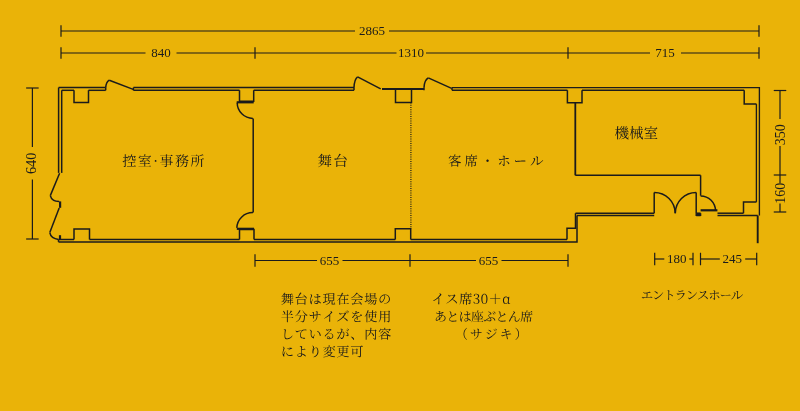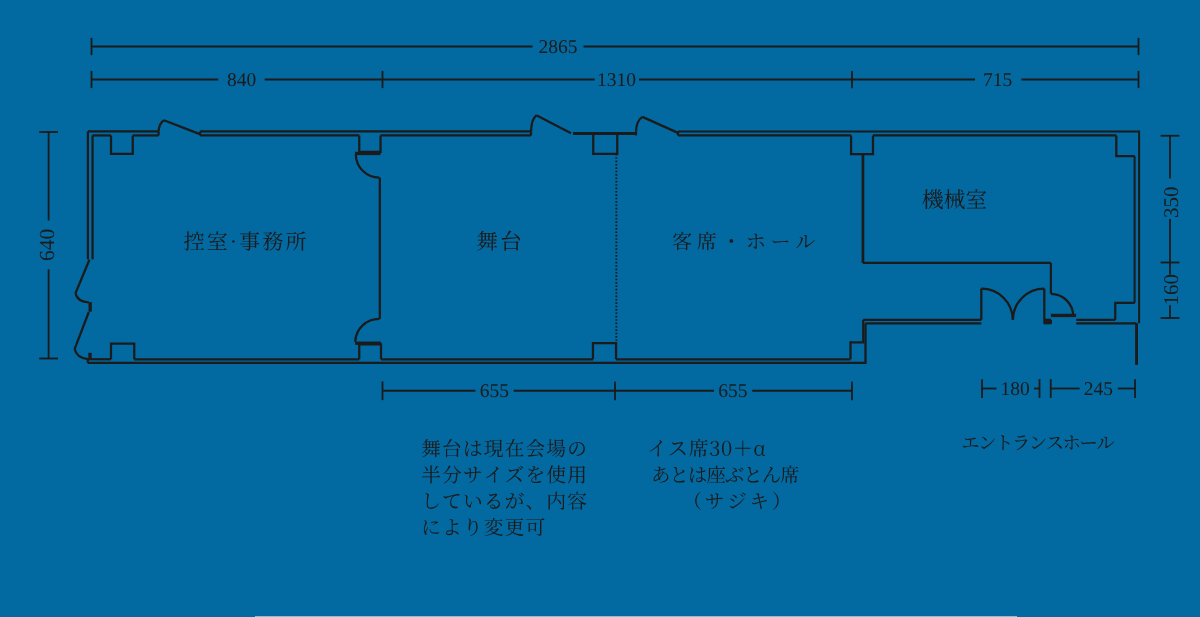--- a/index.html
+++ b/index.html
@@ -1,16 +1,16 @@
 <!DOCTYPE html>
 <html><head>
 <meta charset="utf-8">
 <style>
 html,body{margin:0;padding:0;background:#fff;}
-#page{position:relative;width:800px;height:411px;background:#0369a1;overflow:hidden;}
+#page{position:relative;width:800px;height:411px;background:#eab308;overflow:hidden;}
 svg{position:absolute;left:0;top:0;}
 text{font-family:"Liberation Serif",serif;fill:#1b1b1b;}
 </style>
 </head>
 <body>
 <div id="page">
 <svg width="800" height="411" viewBox="0 0 800 411">
 <g stroke="#1b1b1b" fill="none" stroke-linecap="butt" stroke-linejoin="miter">
 <path d="M61.0 31.0H355.0" stroke-width="1.2"></path>
 <path d="M389.0 31.0H759.0" stroke-width="1.2"></path>

